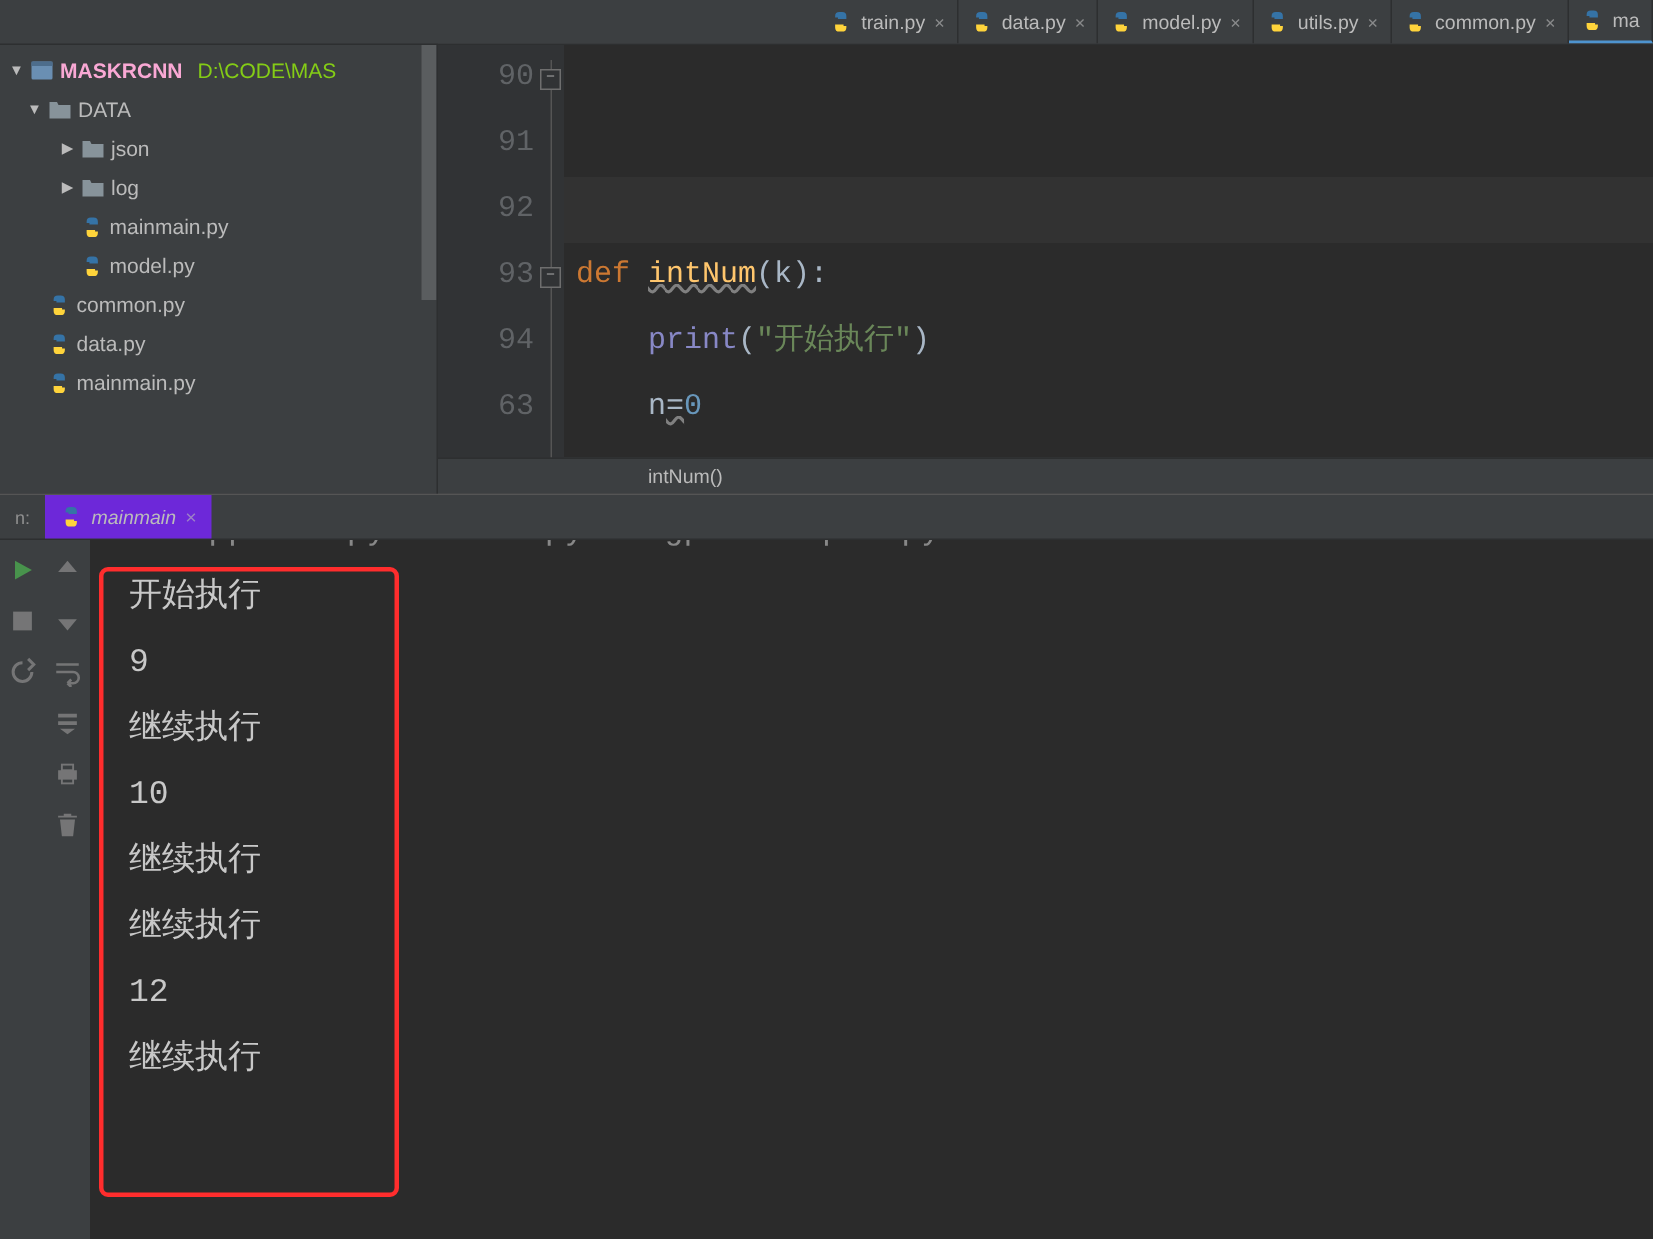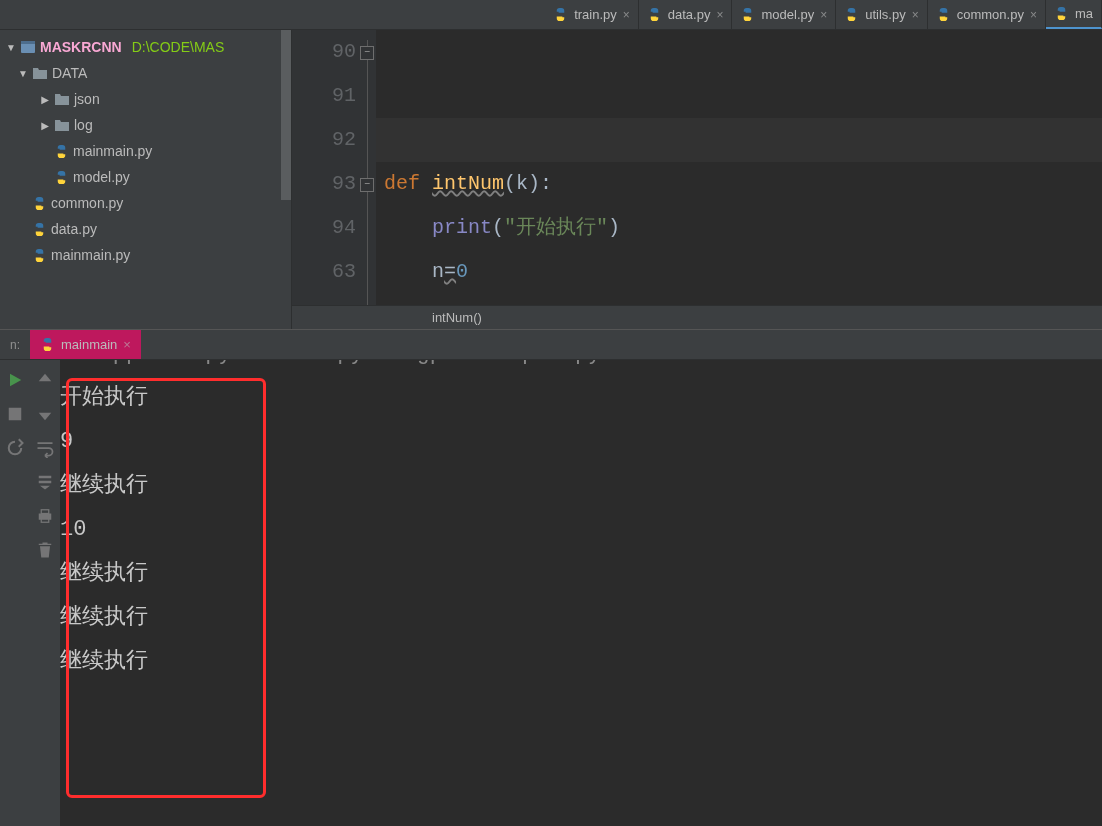--- a/index.html
+++ b/index.html
@@ -74,27 +74,27 @@
   .builtin{color:#8888c6;}
   .ident{color:var(--code-white);}
   .op{color:var(--code-white);}
   .wavy{text-decoration:underline wavy #808080;}
   .breadcrumb{height:24px;background:#3c3f41;border-top:1px solid #2d2f30;display:flex;align-items:center;padding-left:140px;font-size:13px;color:#bbbbbb;}
 
   
   .run-panel{display:flex;flex-direction:column;border-top:1px solid #555;}
   .run-header{display:flex;align-items:center;height:30px;background:var(--bg);border-bottom:1px solid #2d2f30;}
   .run-label{width:30px;text-align:center;color:#909090;font-size:12px;}
-  .run-tab{display:flex;align-items:center;gap:6px;height:100%;padding:0 10px;background:#be185d;}
+  .run-tab{display:flex;align-items:center;gap:6px;height:100%;padding:0 10px;background:#6d28d9;font-style:italic;}
   .run-tab-close{opacity:.6;}
   .run-body{display:flex;background:var(--bg-dark);min-height:466px;}
   .run-toolbar{width:30px;display:flex;flex-direction:column;align-items:center;gap:14px;padding-top:10px;background:var(--bg);}
   .run-tool{width:20px;height:20px;opacity:.75;cursor:pointer;}
   .run-toolbar2{width:30px;display:flex;flex-direction:column;align-items:center;gap:14px;padding-top:10px;background:var(--bg);}
-  .console{flex:1;font-family:Consolas,"SimSun","Courier New",monospace;font-size:22px;line-height:44px;color:#c8c8c8;position:relative;overflow:hidden;}
+  .console{flex:1;font-family:Consolas,"SimSun","Courier New",monospace;font-size:22px;line-height:44px;color:#c8c8c8;padding-left:26px;position:relative;overflow:hidden;}
   .console-line{white-space:nowrap;}
   .console-top{color:#888;margin-top:-28px;}
   .highlight-box{position:absolute;left:66px;top:378px;width:200px;height:420px;border:3px solid #ff2d2d;border-radius:6px;pointer-events:none;}
   svg{display:block;}
 </style>
 </head>
 <body>
 
 <div class="root">
 
@@ -337,20 +337,21 @@
           </svg>
       </div>
       <div class="console" id="console-container">
         <div class="console-line console-top">C:\AppData\python3.6\pythongpu\Scripts\python.exe D:/CODE/MASKRCNN/</div>
       <div class="console-line">开始执行</div>
           <div class="console-line">9</div>
           <div class="console-line">继续执行</div>
           <div class="console-line">10</div>
           <div class="console-line">继续执行</div>
           <div class="console-line">继续执行</div>
+          <div class="console-line">12</div>
           <div class="console-line">继续执行</div>
         </div>
     </div>
   </div>
 
   <div class="highlight-box"></div>
 
 </div>
 
 </body></html>

